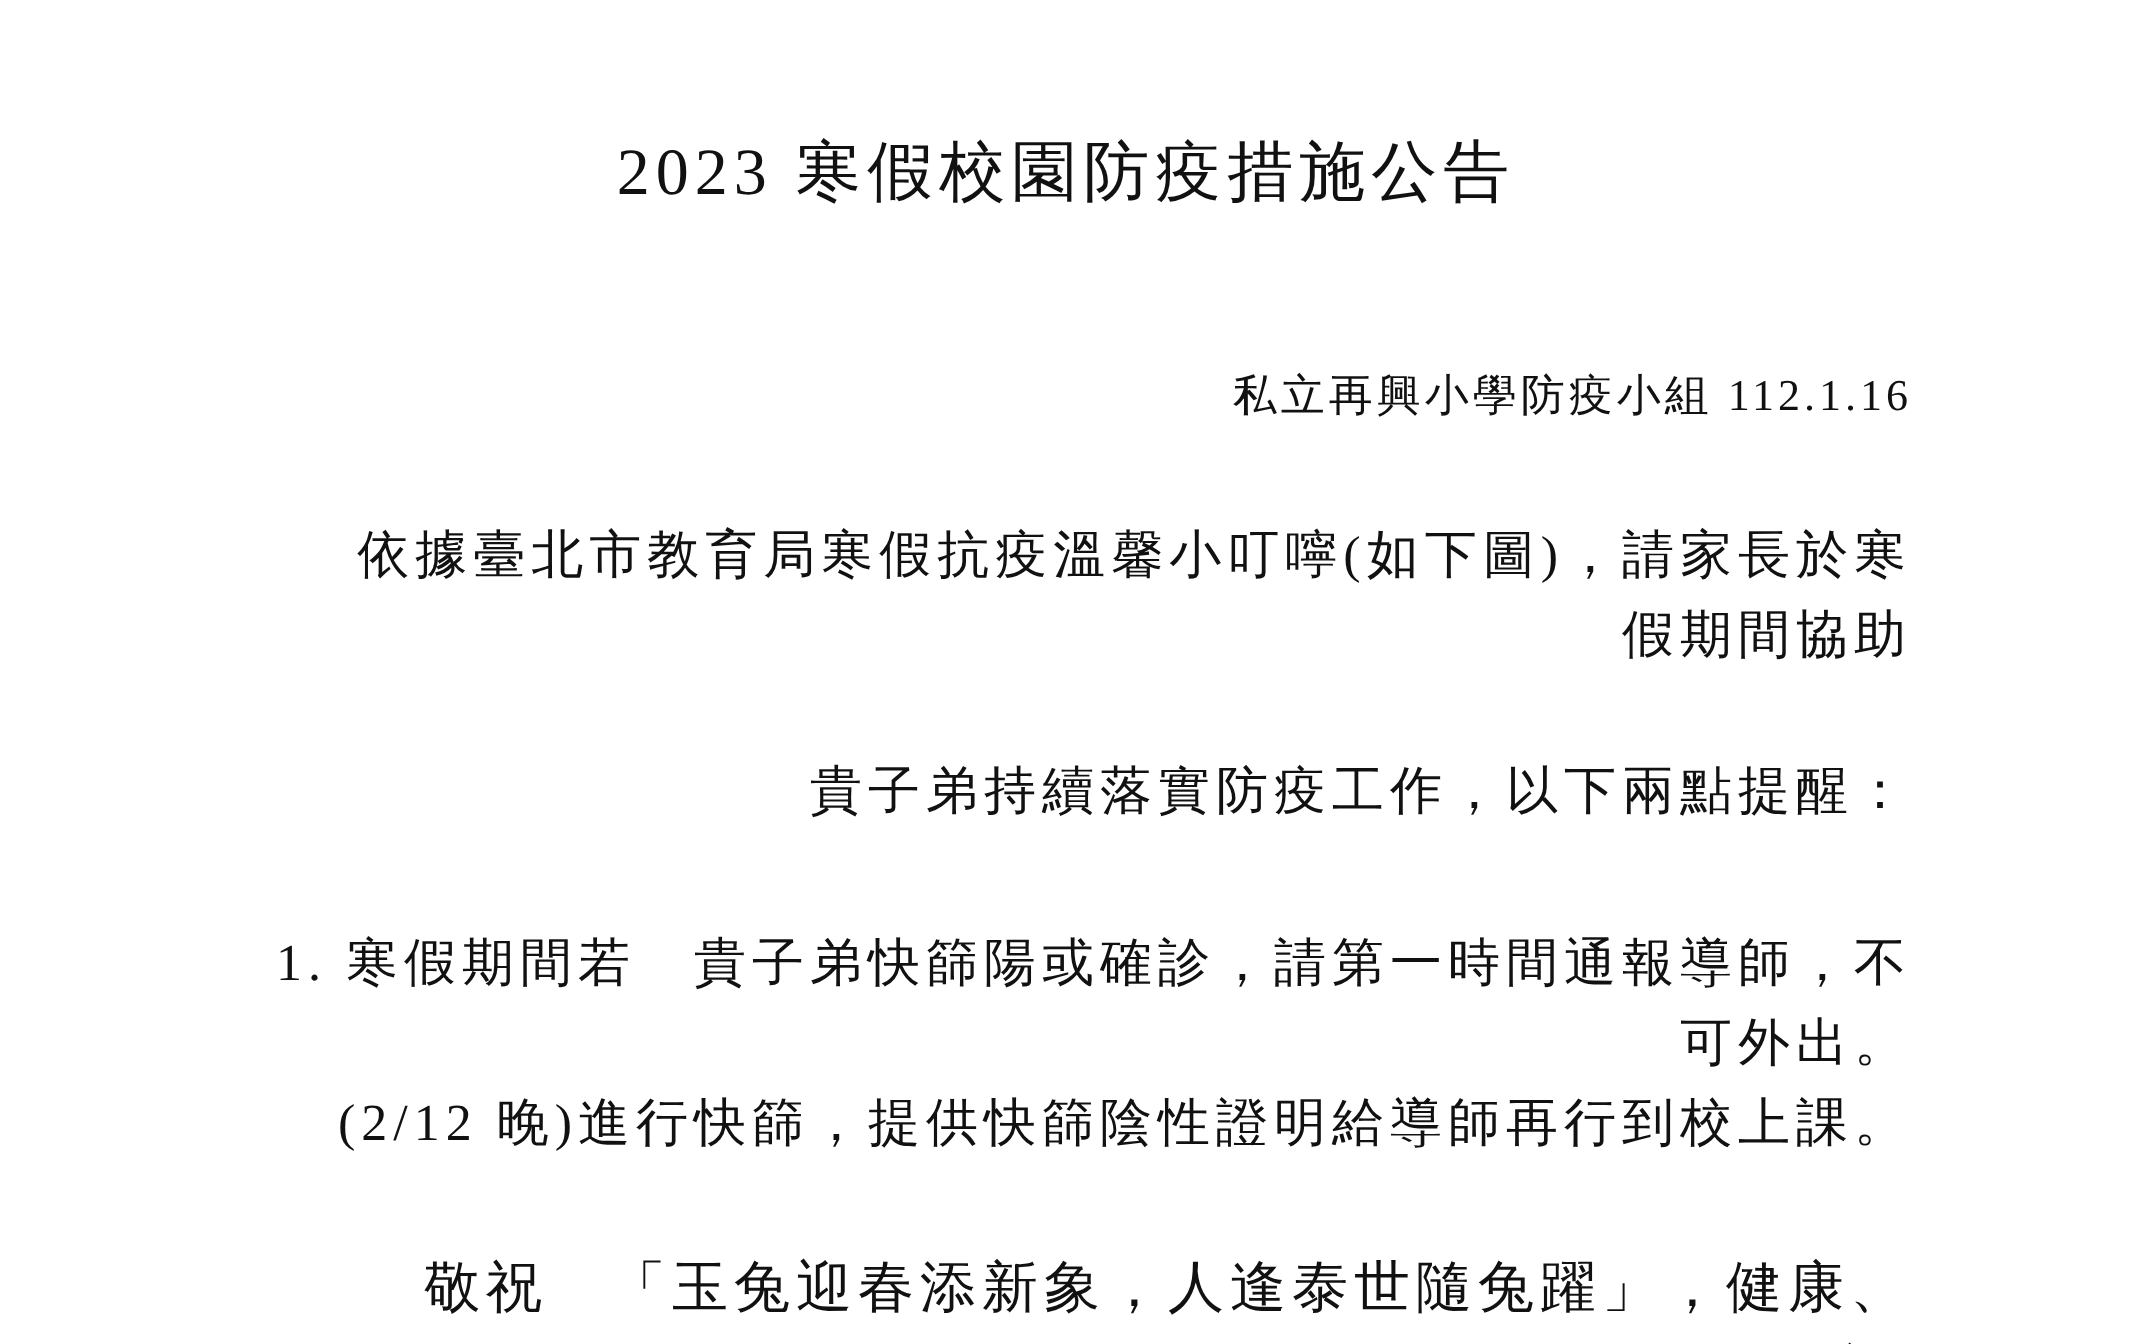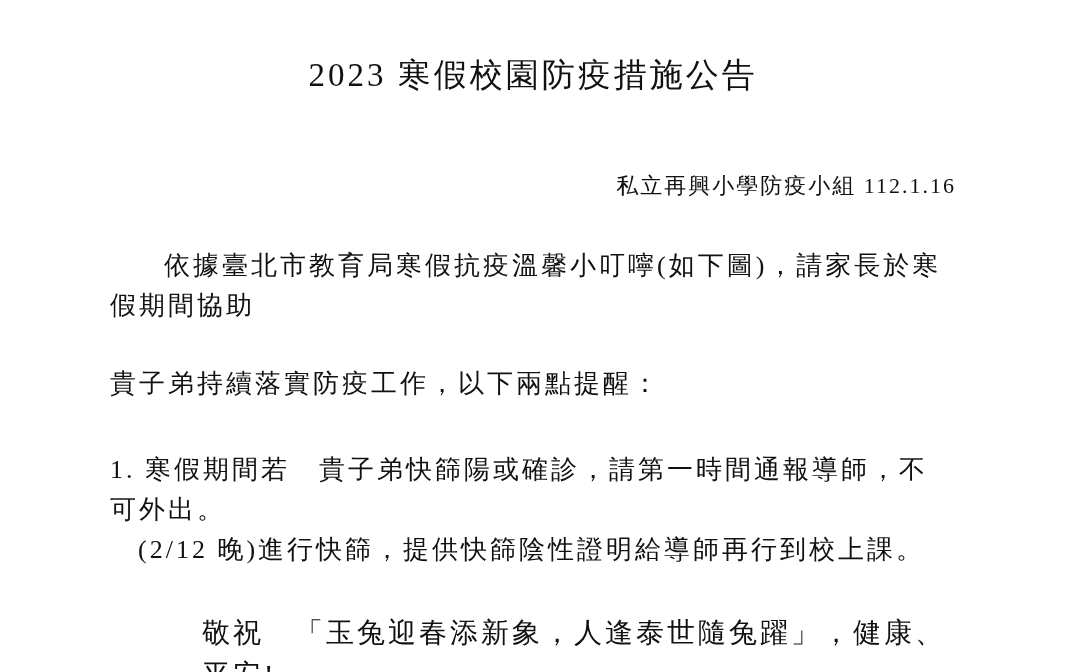--- a/index.html
+++ b/index.html
@@ -10,21 +10,21 @@
   .page {
     position: relative;
     width: 930px;
     height: 672px;
     margin: 0 auto;
     background: #ffffff;
     color: #111111;
     font-family: "Liberation Serif", "DejaVu Serif", serif;
     overflow: hidden;
     box-sizing: border-box;
-    padding: 0 42px;
+    padding: 12px 42px;
   }
   .title {
     margin: 0;
     padding-top: 52px;
     font-size: 33px;
     font-weight: normal;
     line-height: 46px;
     letter-spacing: 3px;
     text-align: center;
   }
@@ -33,20 +33,21 @@
     font-size: 22px;
     line-height: 32px;
     letter-spacing: 2px;
     text-align: right;
   }
   p {
     margin: 0;
     font-size: 26px;
     line-height: 40px;
     letter-spacing: 3px;
+    text-align: right;
   }
   .intro-line1 {
     margin-top: 44px;
     text-indent: 54px;
   }
   .intro-line2 {
     margin-top: 38px;
   }
   .item-1 {
     margin-top: 46px;

